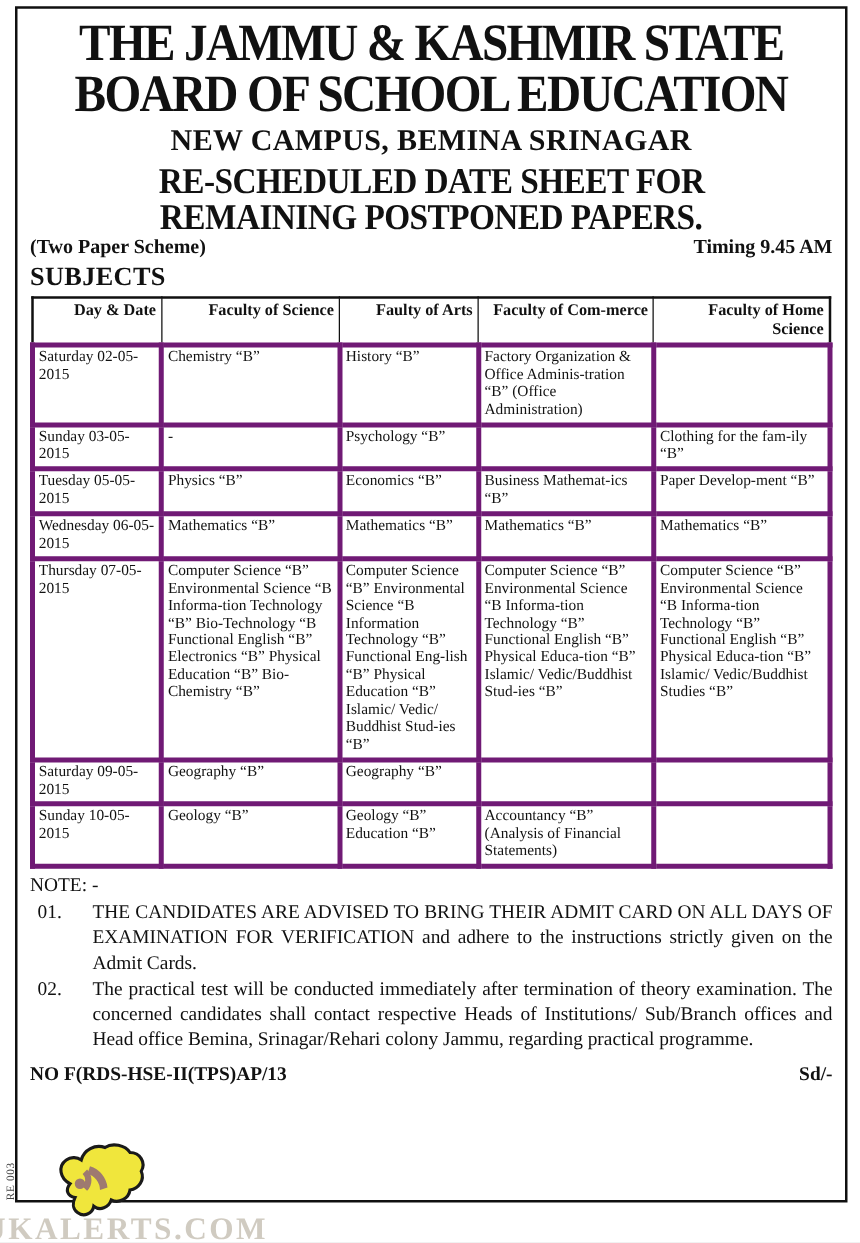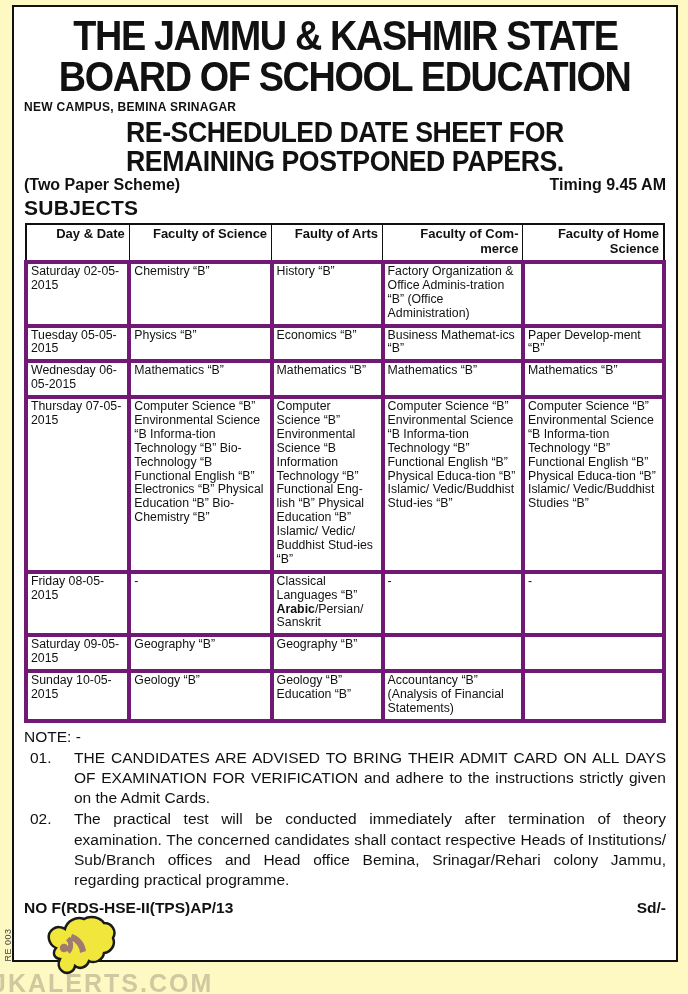--- a/index.html
+++ b/index.html
@@ -1,34 +1,34 @@
 <!DOCTYPE html>
 <html><head>
 <meta charset="utf-8">
 <style>
   * { margin:0; padding:0; box-sizing:border-box; }
   html,body { background:#e8e8e8; }
   .page {
     position:relative; width:688px; height:994px; margin:0 auto;
-    background:#fef9c3; overflow:hidden;
-    font-family:Liberation Sans, sans-serif; color:#111;
+    background:#ffffff; overflow:hidden;
+    font-family:Liberation Serif, serif; color:#111;
   }
   .frame {
     position:absolute; left:12px; right:10px; top:5px; bottom:32px;
     border:2px solid #101010; padding:8px 10px 4px; background:#fff;
     overflow:hidden;
   }
   .doc-title { text-align:center; }
   .doc-title-line {
     display:inline-block; font-weight:bold; font-size:42px; line-height:0.98;
     letter-spacing:-1.5px; transform:scaleX(0.9); transform-origin:50% 50%;
     white-space:nowrap;
   }
   .campus {
-    font-weight:bold; font-size:12px; letter-spacing:0.3px;
+    text-align:center; font-weight:bold; font-size:24px; letter-spacing:0.3px;
     margin-top:3px;
   }
   .notice { text-align:center; margin-top:4px; }
   .notice-line {
     display:inline-block; font-weight:bold; font-size:29px; line-height:0.98;
     letter-spacing:-0.5px; transform:scaleX(0.92); transform-origin:50% 50%;
     white-space:nowrap;
   }
   .desc {
     font-size:16px; line-height:1.3; text-align:justify; margin-top:5px;
@@ -123,46 +123,46 @@
       </thead>
       <tbody id="table-body">
           <tr>
             <td>Saturday 02-05-2015</td>
             <td>Chemistry “B”</td>
             <td>History “B”</td>
             <td>Factory Organization &amp; Office Adminis-tration “B” (Office Administration)</td>
             <td></td>
           </tr>
           <tr>
+            <td>Sunday 03-05-2015</td>
+            <td>-</td>
+            <td>Psychology “B”</td>
+            <td></td>
+            <td>Clothing for the fam-ily “B”</td>
+          </tr>
+          <tr>
             <td>Tuesday 05-05-2015</td>
             <td>Physics “B”</td>
             <td>Economics “B”</td>
             <td>Business Mathemat-ics “B”</td>
             <td>Paper Develop-ment “B”</td>
           </tr>
           <tr>
             <td>Wednesday 06-05-2015</td>
             <td>Mathematics “B”</td>
             <td>Mathematics “B”</td>
             <td>Mathematics “B”</td>
             <td>Mathematics “B”</td>
           </tr>
           <tr>
             <td>Thursday 07-05-2015</td>
             <td>Computer Science “B” Environmental Science “B Informa-tion Technology “B” Bio-Technology “B Functional English “B” Electronics “B” Physical Education “B” Bio-Chemistry “B”</td>
             <td>Computer Science “B” Environmental Science “B Information Technology “B” Functional Eng-lish “B” Physical Education “B” Islamic/ Vedic/ Buddhist Stud-ies “B”</td>
             <td>Computer Science “B” Environmental Science “B Informa-tion Technology “B” Functional English “B” Physical Educa-tion “B” Islamic/ Vedic/Buddhist Stud-ies “B”</td>
             <td>Computer Science “B” Environmental Science “B Informa-tion Technology “B” Functional English “B” Physical Educa-tion “B” Islamic/ Vedic/Buddhist Studies “B”</td>
-          </tr>
-          <tr>
-            <td>Friday 08-05-2015</td>
-            <td>-</td>
-            <td>Classical Languages “B” <b>Arabic</b>/Persian/ Sanskrit</td>
-            <td>-</td>
-            <td>-</td>
           </tr>
           <tr>
             <td>Saturday 09-05-2015</td>
             <td>Geography “B”</td>
             <td>Geography “B”</td>
             <td></td>
             <td></td>
           </tr>
           <tr>
             <td>Sunday 10-05-2015</td>

